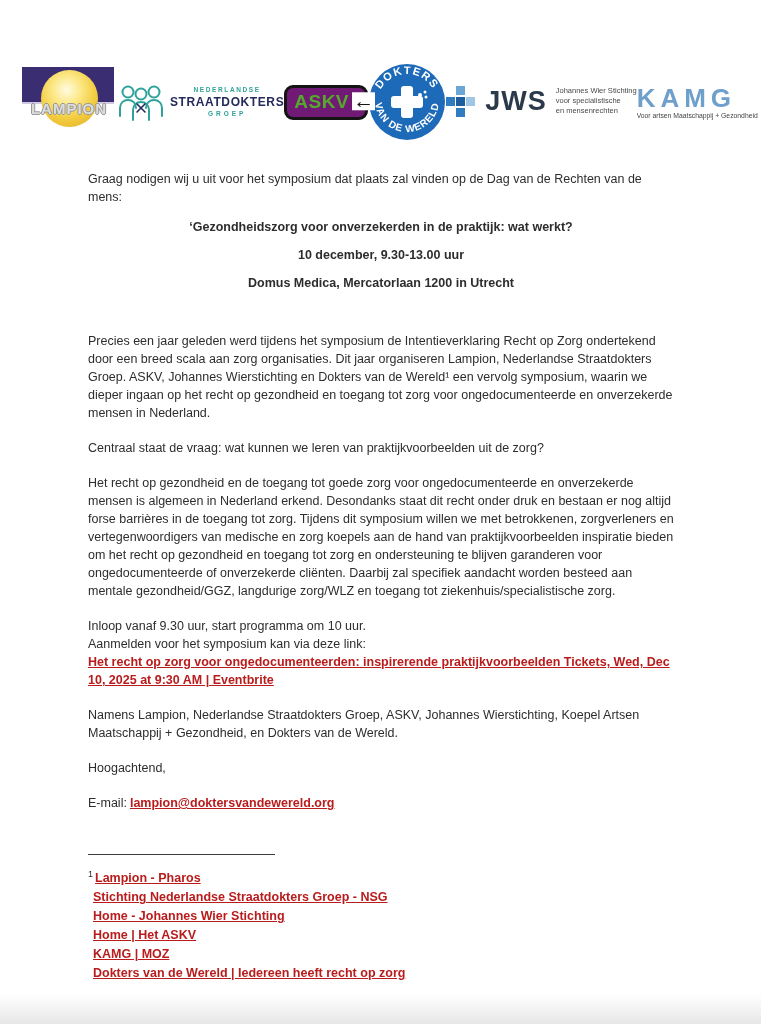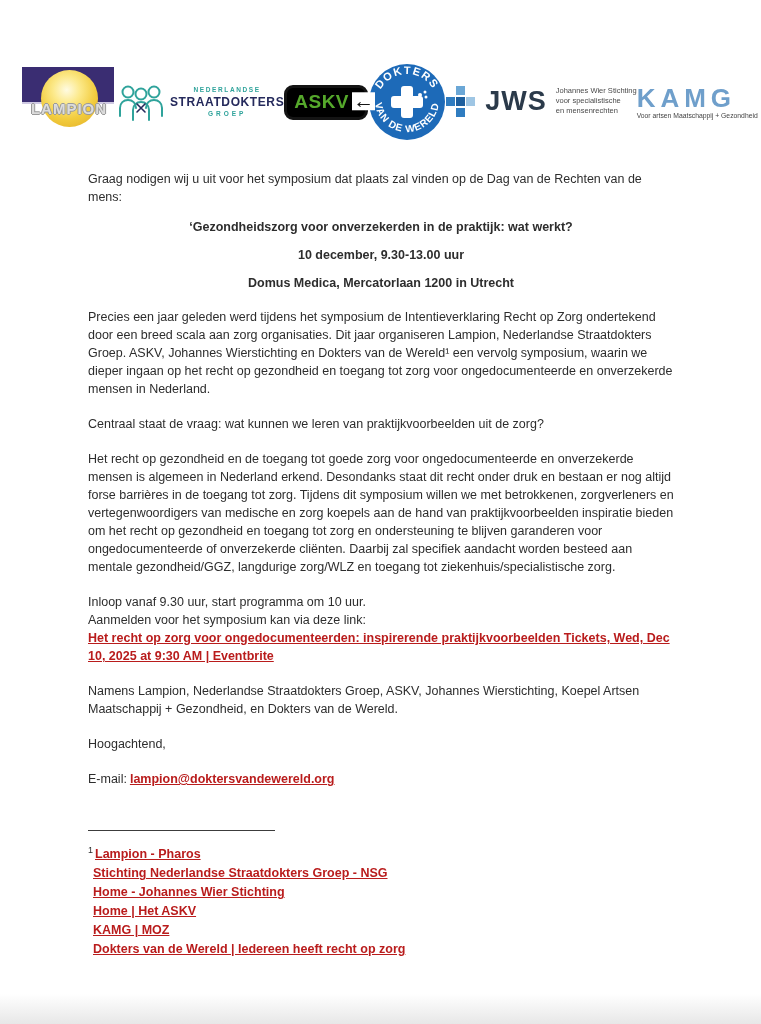--- a/index.html
+++ b/index.html
@@ -53,21 +53,21 @@
   .nsg-l2 { font-size: 12px; letter-spacing: 0.6px; color: #252a5c; font-weight: 800; }
   .nsg-l3 { font-size: 6.5px; letter-spacing: 3px; color: #2fa39b; font-weight: 600; }
 
   
   .logo-askv {
     position: relative; flex: none;
     width: 84px; height: 35px;
     border: 3px solid #141414; border-radius: 9px;
     display: flex; align-items: center; justify-content: flex-start;
     padding-left: 7px;
-    background: #000000;
+    background: #701a75;
   }
   .askv-text { color: #55a82b; font-weight: 800; font-size: 19px; letter-spacing: 0.5px; }
   .askv-arrow {
     position: absolute; right: -10px; top: 50%;
     transform: translateY(-54%);
     font-size: 21px; font-weight: 700; color: #141414;
     background: #fff; padding: 0 1px; line-height: 18px;
   }
 
   
@@ -88,21 +88,21 @@
     position: absolute;
     top: 170px; left: 88px;
     width: 586px;
     font-size: 12.5px;
     line-height: 18px;
     color: #2d2d2d;
   }
   .para { margin-bottom: 17px; }
   .center-bold { text-align: center; font-weight: 700; margin-bottom: 10px; }
   .intro { margin-bottom: 12px; }
-  .gap-before { margin-top: 16px; }
+  .gap-before { margin-top: 40px; }
   a.link, a.link:visited {
     color: #b91c1c;
     text-decoration: underline;
     cursor: pointer;
     font-weight: bold;
   }
   .email-label { margin-right: 3px; }
 
   
   .footnotes { margin-top: 42px; font-size: 12.5px; line-height: 19px; }

